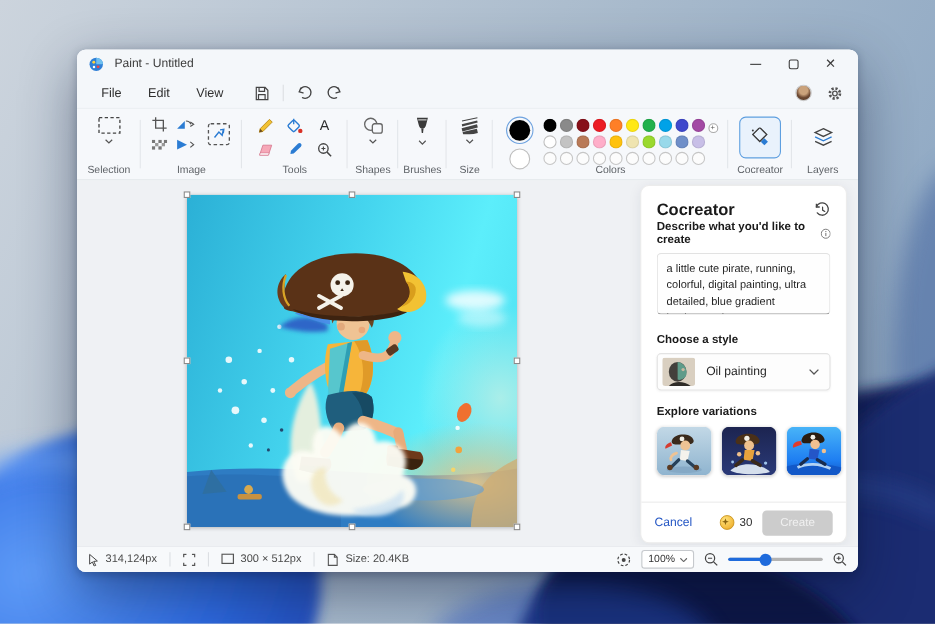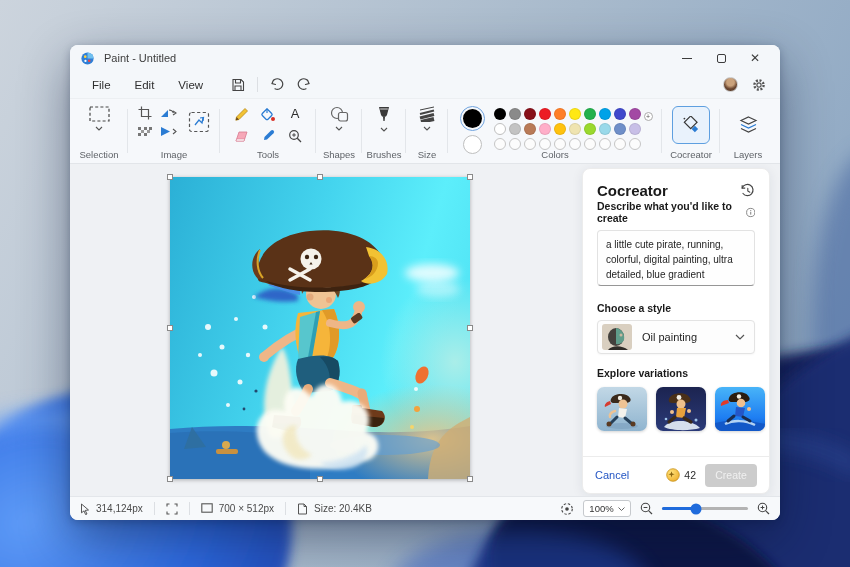--- a/index.html
+++ b/index.html
@@ -85,21 +85,21 @@
   .style-thumb { width:30px; height:26px; border-radius:3px; overflow:hidden; flex:none; }
   .style-name { font-size:11px; color:#1f1f1f; margin-left:10px; flex:1; }
   .variations-row { margin-top:13px; }
   .thumbs { display:flex; gap:9px; margin-top:8px; }
   .vthumb { width:50px; height:44px; border-radius:7px; overflow:hidden; box-shadow:0 1px 3px rgba(0,0,0,.18); flex:none; }
   .vthumb svg { display:block; }
   .panel-footer { flex:none; height:37px; border-top:1px solid #ececec; display:flex; align-items:center; padding:0 12px; }
   .cancel-link { font-size:11px; color:#2456c4; }
   .credits-wrap { margin-left:auto; display:flex; align-items:center; gap:4px; }
   .credits-num { font-size:10.5px; color:#2b2b2b; }
-  .create-btn { margin-left:9px; width:52px; height:23px; border-radius:4px; background:#cccccc; color:#f0f0f0;
+  .create-btn { margin-left:9px; width:64px; height:23px; border-radius:4px; background:#cccccc; color:#f0f0f0;
     font-size:10.5px; display:flex; align-items:center; justify-content:center; }
 
   
   .statusbar { height:24px; flex:none; background:#f7f9fb; border-top:1px solid #e3e6ea; display:flex; align-items:center;
     padding:0 10px; font-size:10px; color:#4a4a4a; }
   .sb-item { display:flex; align-items:flex-start; gap:6px; }
   .sb-sep { width:1px; height:13px; background:#dcdfe3; margin:0 11px; }
   .sb-right { margin-left:auto; display:flex; align-items:center; gap:9px; }
   .zoom-box { width:48px; height:17px; border:1px solid #c6c9cd; border-radius:3px; background:#fff;
     display:flex; align-items:center; justify-content:center; gap:4px; font-size:9.5px; color:#333; }
@@ -652,21 +652,21 @@
               <defs>
                   <radialGradient id="coin" cx="0.35" cy="0.3" r="0.9">
                     <stop offset="0" stop-color="#ffe27a"></stop>
                     <stop offset="0.7" stop-color="#f2b93c"></stop>
                     <stop offset="1" stop-color="#d99520"></stop>
                   </radialGradient>
                 </defs>
               <circle cx="7" cy="7" r="6.3" fill="url(#coin)" stroke="#c8931c" stroke-width="0.8"></circle>
               <path d="M5.5 3.2 L6.3 5.5 L8.6 6.3 L6.3 7.1 L5.5 9.4 L4.7 7.1 L2.4 6.3 L4.7 5.5 Z" fill="#8a6410"></path>
             </svg>
-            <span class="credits-num">42</span>
+            <span class="credits-num">30</span>
           </span>
           <span class="create-btn">Create</span>
         </div>
       </div>
     </div>
 
     <div class="statusbar">
       <span class="sb-item">
         <svg width="10" height="12" viewBox="0 0 10 12">
             <path d="M1.5 1 L8.5 7 L5.2 7.4 L7 11 L5.6 11.6 L4 7.9 L1.5 9.8 Z" fill="none" stroke="#444" stroke-width="0.9"></path>
@@ -677,21 +677,21 @@
       <span class="sb-item">
         <svg width="12" height="12" viewBox="0 0 12 12">
             <path d="M1 3.5 V1 H3.5 M8.5 1 H11 V3.5 M11 8.5 V11 H8.5 M3.5 11 H1 V8.5" fill="none" stroke="#555" stroke-width="1.1"></path>
           </svg>
       </span>
       <span class="sb-sep"></span>
       <span class="sb-item">
         <svg width="12" height="10" viewBox="0 0 12 10">
             <rect x="0.8" y="0.8" width="10.4" height="8.4" fill="none" stroke="#555" stroke-width="1.1"></rect>
           </svg>
-        <span>700 × 512px</span>
+        <span>300 × 512px</span>
       </span>
       <span class="sb-sep"></span>
       <span class="sb-item">
         <svg width="11" height="12" viewBox="0 0 11 12">
             <path d="M1.5 1 H7 L9.5 3.5 V11 H1.5 Z" fill="none" stroke="#555" stroke-width="1"></path>
             <path d="M7 1 V3.5 H9.5" fill="none" stroke="#555" stroke-width="1"></path>
           </svg>
         <span>Size: 20.4KB</span>
       </span>
       <div class="sb-right">

